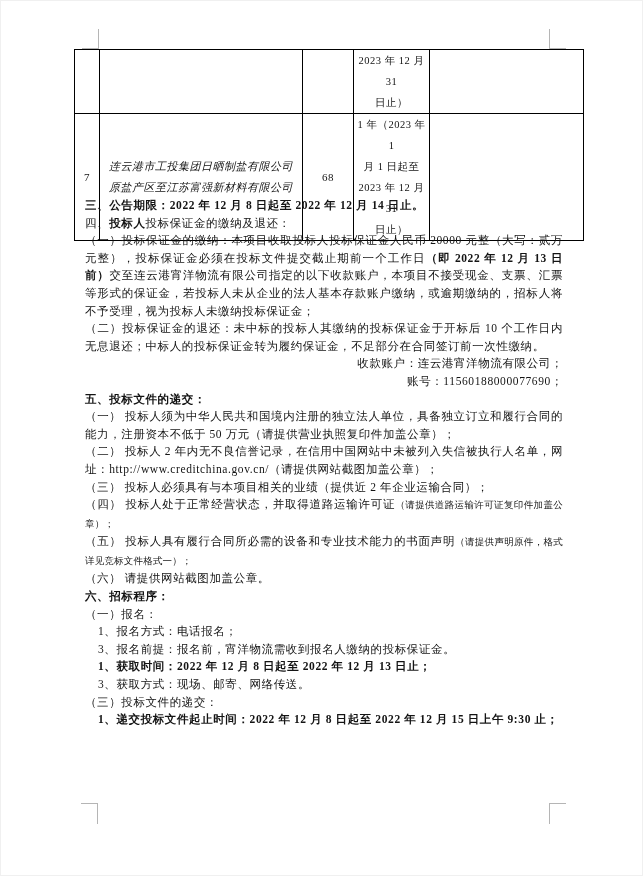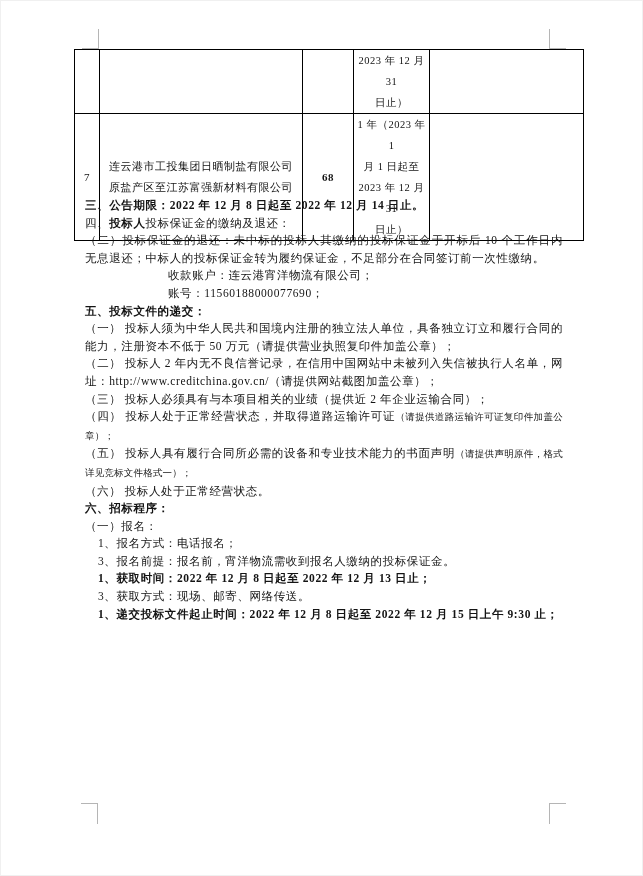--- a/index.html
+++ b/index.html
@@ -25,35 +25,35 @@
     border-collapse:collapse;table-layout:fixed;
     font-size:11px;letter-spacing:0.5px;
   }
   table.doctable td{
     border:1px solid #000;
     text-align:center;vertical-align:middle;
     padding:0 2px;line-height:21px;
     white-space:pre-line;overflow:hidden;
   }
   td.c-num{width:20px;}
-  td.c-name{width:198px;line-height:24px;}
-  td.c-qty{width:46px;font-weight:bold;}
+  td.c-name{width:198px;line-height:24px;font-style:italic;}
+  td.c-qty{width:46px;}
   td.c-dur{width:71px;line-height:19px;font-size:10.5px;}
   td.c-note{width:149px;}
   tr.r-prev{height:42px;}
   tr.r-7{height:74px;}
   
   .content{
     position:absolute;left:84px;top:196px;width:478px;
     font-size:11.5px;line-height:17.6px;
     text-align:justify;letter-spacing:0.6px;
   }
   .content p{margin:0;}
   .b{font-weight:bold;}
-  .acct{padding-left:83px;text-align:left;}
+  .acct{padding-left:83px;text-align:right;}
   .small{font-size:9.5px;letter-spacing:0.2px;}
   .note-line{font-size:10px;font-weight:bold;margin-top:1px;}
   .review-line{font-size:10.5px;font-weight:bold;margin-top:5px;}
   .sub{padding-left:13px;}
   .mt2{margin-top:2px;} .mt3{margin-top:3px;} .mt4{margin-top:4px;}
   .mt5{margin-top:5px;} .mt6{margin-top:6px;}
 </style>
 </head>
 <body>
 
@@ -87,41 +87,43 @@
     </tr>
   </tbody>
     </table>
 
   <div class="content">
 
     <p class="b">三、公告期限：2022 年 12 月 8 日起至 2022 年 12 月 14 日止。</p>
 
     <p><span>四、</span><span class="b">投标人</span><span>投标保证金的缴纳及退还：</span></p>
 
+    <p><span>（一）投标保证金的缴纳：本项目收取投标人投标保证金人民币 20000 元整（大写：贰万元整），投标保证金必须在投标文件提交截止期前一个工作日</span><span class="b">（即 2022 年 12 月 13 日前）</span><span>交至连云港宵洋物流有限公司指定的以下收款账户，本项目不接受现金、支票、汇票等形式的保证金，若投标人未从企业的法人基本存款账户缴纳，或逾期缴纳的，招标人将不予受理，视为投标人未缴纳投标保证金；</span></p>
 
     <p>（二）投标保证金的退还：未中标的投标人其缴纳的投标保证金于开标后 10 个工作日内无息退还；中标人的投标保证金转为履约保证金，不足部分在合同签订前一次性缴纳。</p>
 
     <p class="acct">收款账户：连云港宵洋物流有限公司；</p>
     <p class="acct">账号：11560188000077690；</p>
 
     <p class="b mt2">五、投标文件的递交：</p>
 
     <p>（一） 投标人须为中华人民共和国境内注册的独立法人单位，具备独立订立和履行合同的能力，注册资本不低于 50 万元（请提供营业执照复印件加盖公章）；</p>
     <p>（二） 投标人 2 年内无不良信誉记录，在信用中国网站中未被列入失信被执行人名单，网址：http://www.creditchina.gov.cn/（请提供网站截图加盖公章）；</p>
     <p>（三） 投标人必须具有与本项目相关的业绩（提供近 2 年企业运输合同）；</p>
     <p><span>（四） 投标人处于正常经营状态，并取得道路运输许可证</span><span class="small">（请提供道路运输许可证复印件加盖公章）；</span></p>
     <p><span>（五） 投标人具有履行合同所必需的设备和专业技术能力的书面声明</span><span class="small">（请提供声明原件，格式详见竞标文件格式一）；</span></p>
-    <p>（六） 投标人处于正常经营状态。</p>
+    <p>（六） 请提供网站截图加盖公章。</p>
 
 
     <p class="b mt3">六、招标程序：</p>
 
     <p class="mt2">（一）报名：</p>
     <p class="sub mt2">1、报名方式：电话报名；</p>
     <p class="sub mt4">3、报名前提：报名前，宵洋物流需收到报名人缴纳的投标保证金。</p>
 
     <p class="sub b mt5">1、获取时间：2022 年 12 月 8 日起至 2022 年 12 月 13 日止；</p>
     <p class="sub mt5">3、获取方式：现场、邮寄、网络传送。</p>
 
+    <p class="mt6">（三）投标文件的递交：</p>
     <p class="sub b mt6">1、递交投标文件起止时间：2022 年 12 月 8 日起至 2022 年 12 月 15 日上午 9:30 止；</p>
 
   </div>
 </div>
 
 </body></html>

